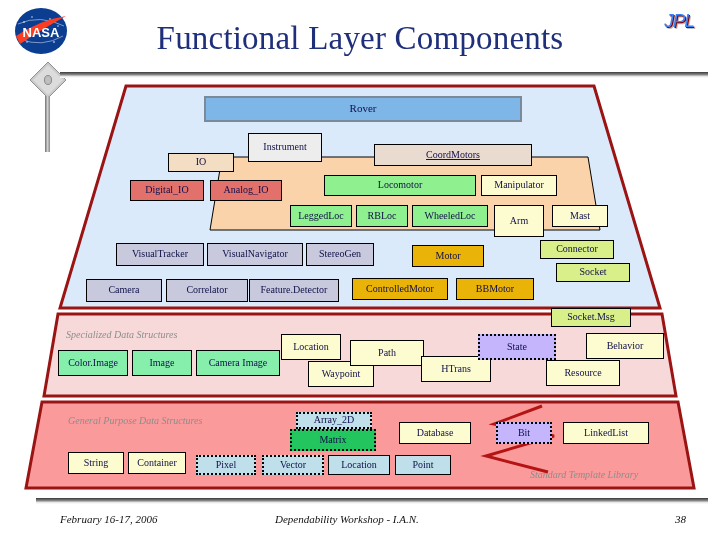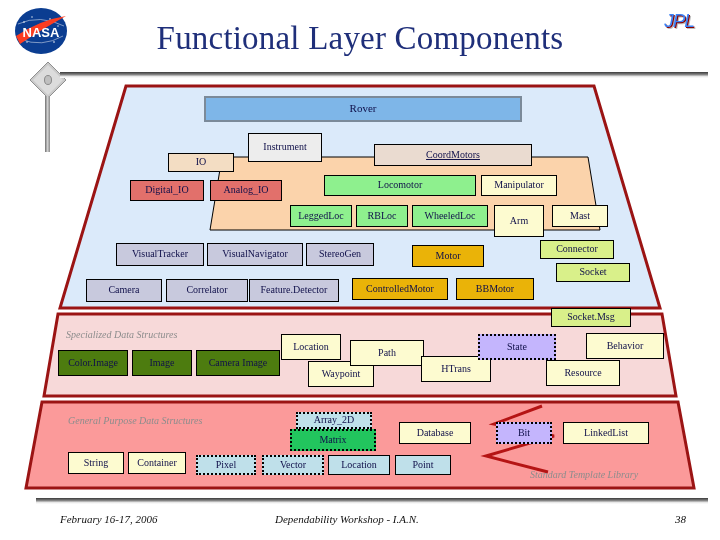--- a/index.html
+++ b/index.html
@@ -54,21 +54,21 @@
   .b-rover{background:#7eb6e8;border:2px solid #7b8a99;color:#10104a;font-size:11px;}
   .b-tan{background:#f3ddc3;border:1px solid #000;}
   .b-tan2{background:#eadbd0;border:1px solid #000;}
   .b-red{background:#e2706b;border:1px solid #000;}
   .b-gray{background:#ededed;border:1px solid #000;}
   .b-green{background:#8ef08e;border:1px solid #000;}
   .b-cream{background:#fdfbd0;border:1px solid #000;}
   .b-lav{background:#c8c9dd;border:1px solid #000;}
   .b-peach{background:#eab308;border:1px solid #000;}
   .b-ygreen{background:#d9f08a;border:1px solid #000;}
-  .b-bluebox{background:#4d7c0f;border:1px solid #000;}
+  .b-bluebox{background:#86efac;border:1px solid #000;}
   .b-ltblue{background:#bfe0ea;border:1px solid #000;}
   .b-dotblue{background:#bfe0ea;border:2px dotted #000;}
   .b-dottan{background:#22c55e;border:2px dotted #000;}
   .b-dotcream{background:#c4b5fd;border:2px dotted #000;}
 
   .grouplabel{
     position:absolute;font-family:"Liberation Serif",serif;font-style:italic;
     font-size:10px;color:#8d8d8d;white-space:nowrap;
   }
 </style>

